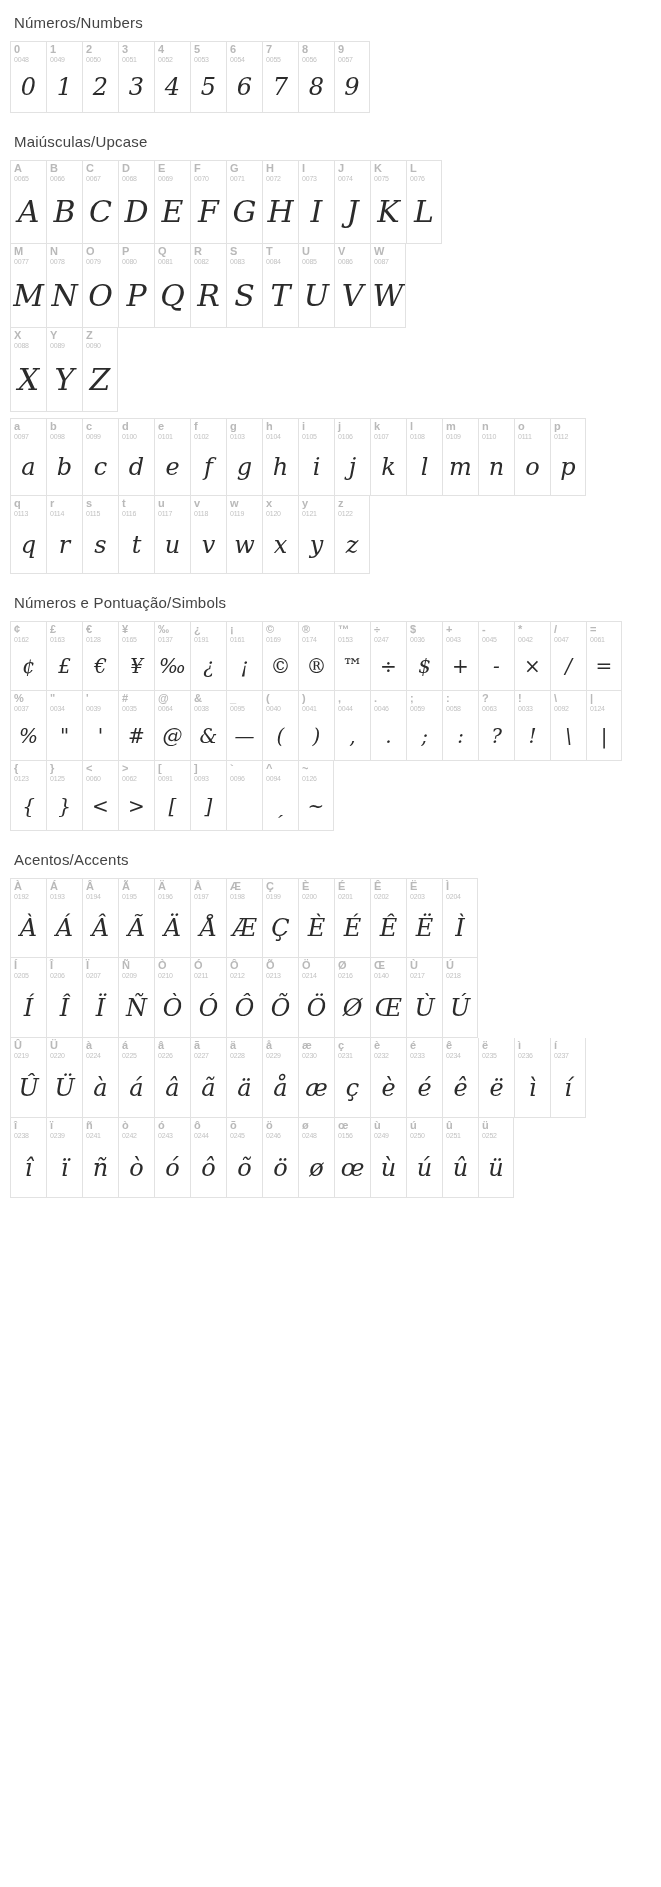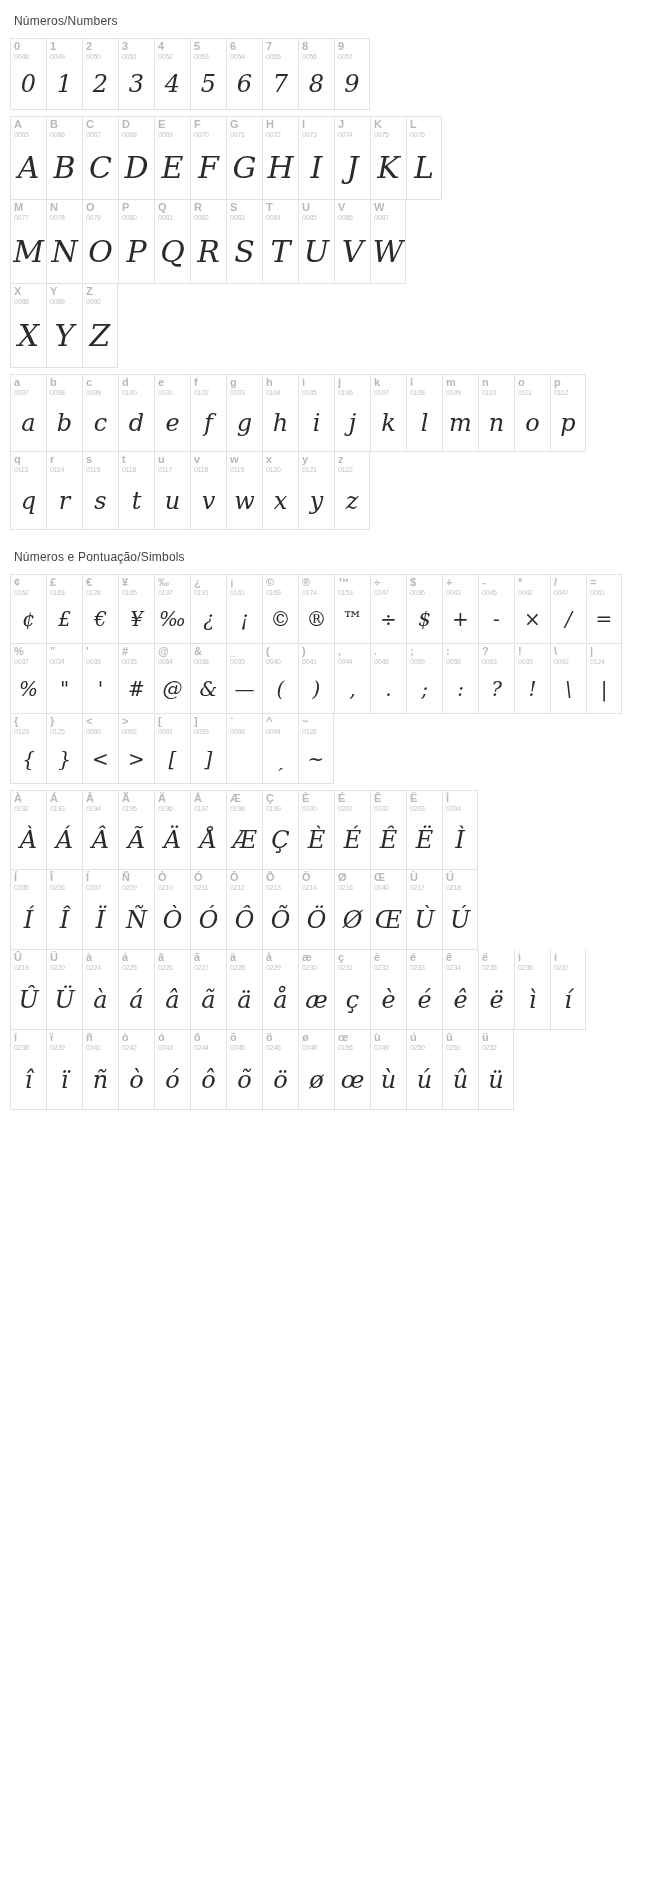--- a/index.html
+++ b/index.html
@@ -14,21 +14,21 @@
     color: #333;
   }
   .page {
     width: 661px;
     padding: 0 0 20px 0;
   }
   .section {
     margin: 0 0 6px 0;
   }
   .section-title {
-    font-size: 12px;
+    font-size: 15px;
     color: #444;
     font-weight: normal;
     padding: 14px 0 10px 14px;
     letter-spacing: 0.2px;
   }
   .row {
     display: flex;
     flex-wrap: nowrap;
     padding-left: 10px;
   }
@@ -174,20 +174,21 @@
                 <span class="ch">9</span>
                 <span class="code">0057</span>
               </div>
               <div class="glyph">9</div>
             </div>
           </div>
         </div>
       </div>
     </div>
     <div class="section">
+      <div class="section-title">Maiúsculas/Upcase</div>
       <div>
         <div class="rowblock h-up">
           <div class="row">
             <div class="cell">
               <div class="meta">
                 <span class="ch">A</span>
                 <span class="code">0065</span>
               </div>
               <div class="glyph">A</div>
             </div>
@@ -884,20 +885,21 @@
                 <span class="ch">~</span>
                 <span class="code">0126</span>
               </div>
               <div class="glyph">~</div>
             </div>
           </div>
         </div>
       </div>
     </div>
     <div class="section">
+      <div class="section-title">Acentos/Accents</div>
       <div>
         <div class="rowblock h-acc">
           <div class="row">
             <div class="cell">
               <div class="meta">
                 <span class="ch">À</span>
                 <span class="code">0192</span>
               </div>
               <div class="glyph">À</div>
             </div>

